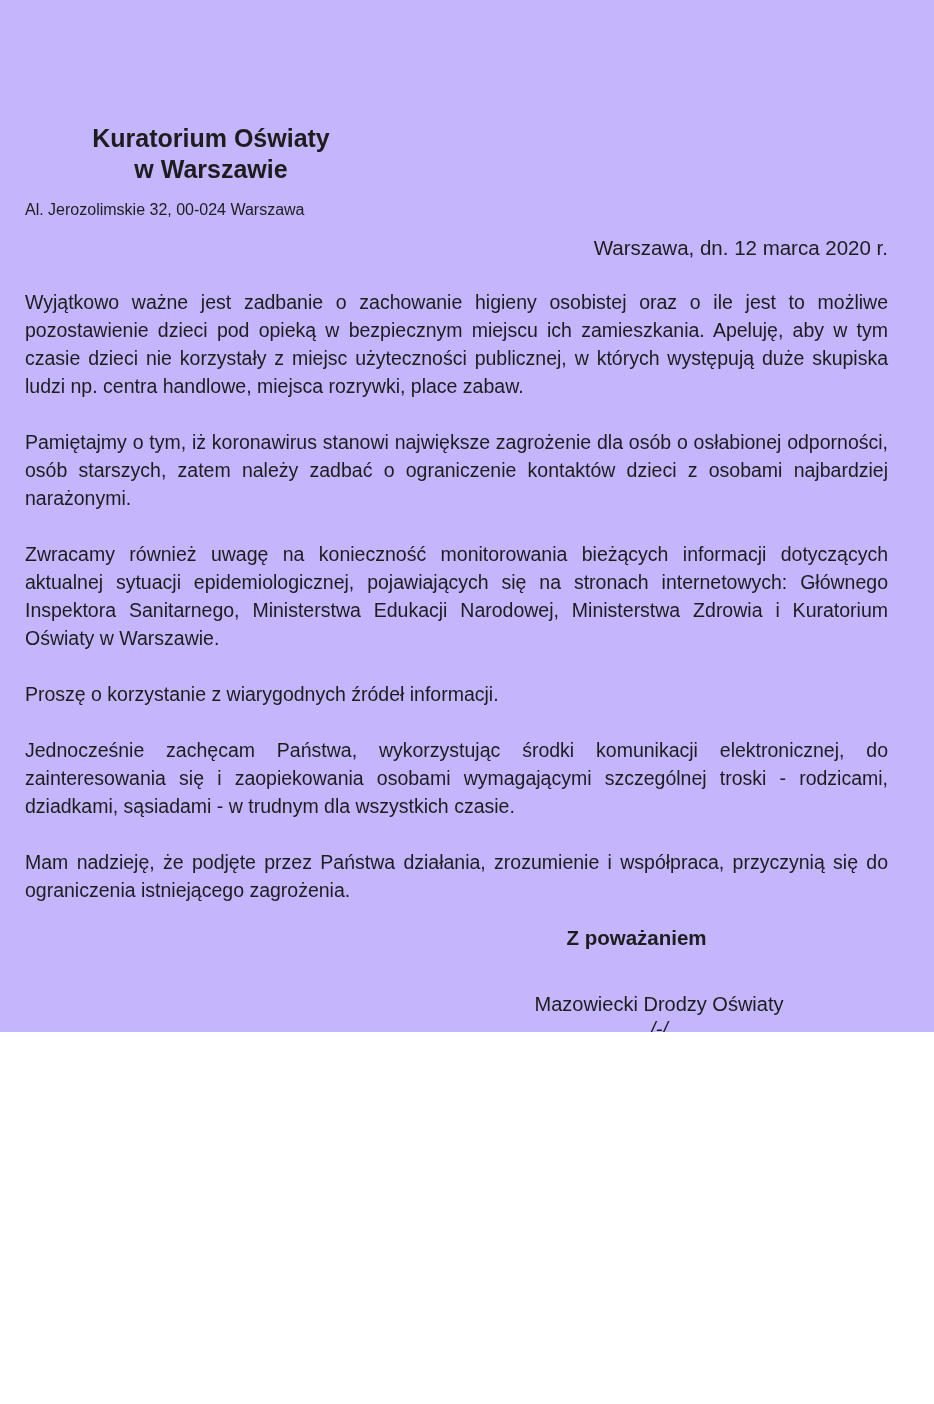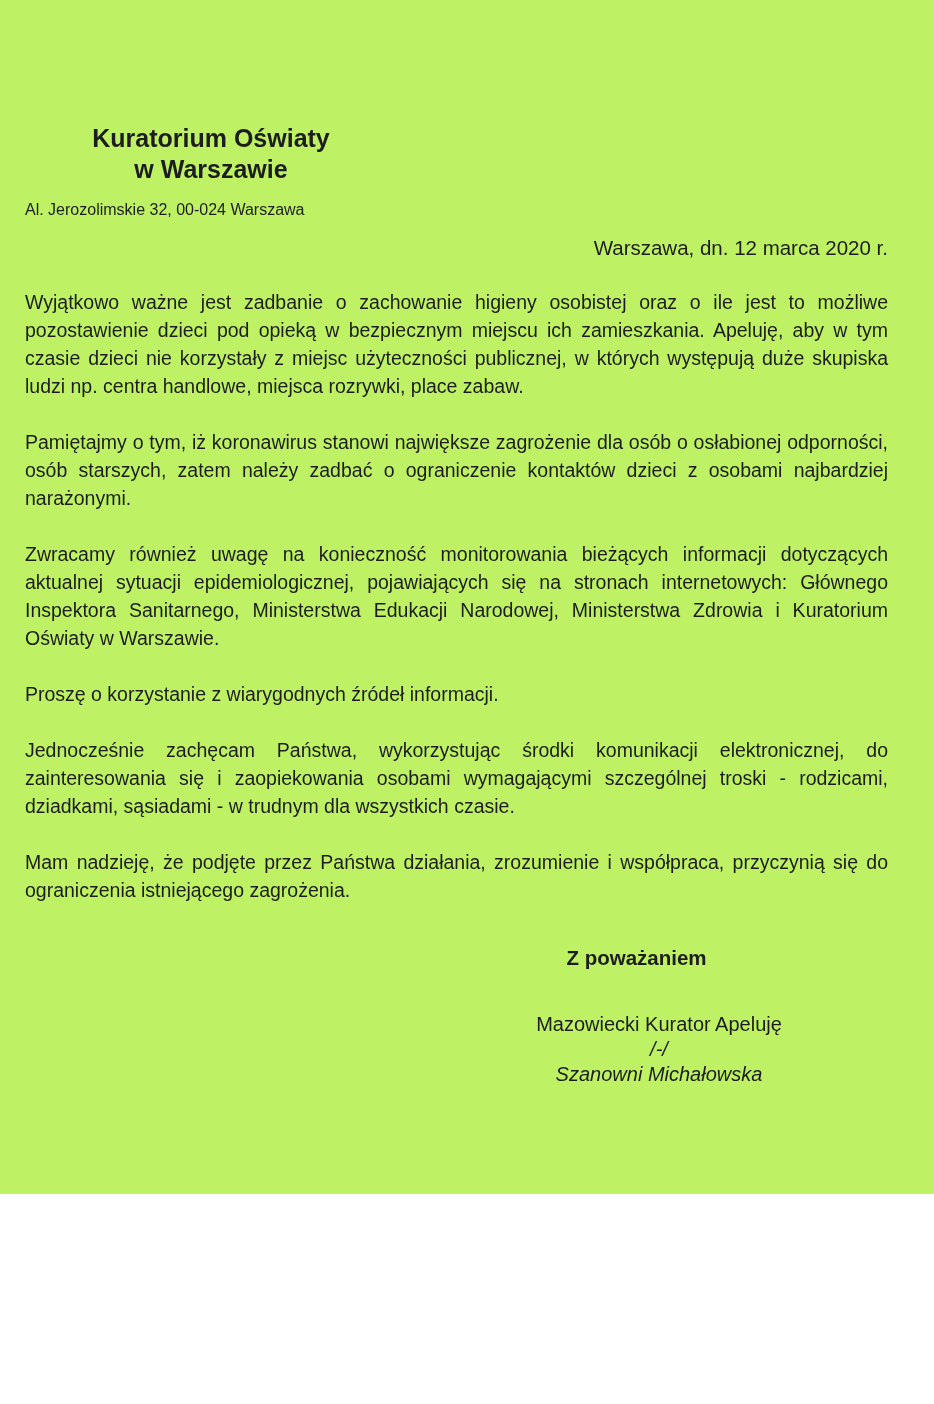--- a/index.html
+++ b/index.html
@@ -1,22 +1,22 @@
 <!DOCTYPE html>
 <html><head>
 <meta charset="utf-8">
 <style>
   html, body { margin: 0; padding: 0; background: #ffffff; }
   .page {
     position: relative;
     width: 934px;
-    height: 1194px;
+    height: 1032px;
     box-sizing: border-box;
     padding: 123px 46px 0 25px;
-    background: #bef264;
+    background: #c4b5fd;
     color: #1d1d1d;
     font-family: "Liberation Sans", sans-serif;
     overflow: hidden;
   }
   .org-block { width: 372px; }
   .org-name {
     text-align: center;
     font-weight: bold;
     font-size: 25px;
     line-height: 31px;
@@ -45,21 +45,21 @@
     font-size: 21px;
     line-height: 28px;
   }
   .body-par {
     margin: 28px 0 0 0;
     font-size: 19.5px;
     line-height: 28px;
     text-align: justify;
   }
   .closing {
-    margin-top: 40px;
+    margin-top: 20px;
     margin-left: 360px;
     text-align: center;
     font-weight: bold;
     font-size: 20.5px;
     line-height: 28px;
   }
   .signature {
     margin-top: 40px;
     margin-left: 405px;
     text-align: center;
@@ -86,18 +86,18 @@
   <p class="body-par">Wyjątkowo ważne jest zadbanie o zachowanie higieny osobistej oraz o ile jest to możliwe pozostawienie dzieci pod opieką w bezpiecznym miejscu ich zamieszkania. Apeluję, aby w tym czasie dzieci nie korzystały z miejsc użyteczności publicznej, w których występują duże skupiska ludzi np. centra handlowe, miejsca rozrywki, place zabaw.</p>
   <p class="body-par">Pamiętajmy o tym, iż koronawirus stanowi największe zagrożenie dla osób o osłabionej odporności, osób starszych, zatem należy zadbać o ograniczenie kontaktów dzieci z osobami najbardziej narażonymi.</p>
   <p class="body-par">Zwracamy również uwagę na konieczność monitorowania bieżących informacji dotyczących aktualnej sytuacji epidemiologicznej, pojawiających się na stronach internetowych: Głównego Inspektora Sanitarnego, Ministerstwa Edukacji Narodowej, Ministerstwa Zdrowia i Kuratorium Oświaty w Warszawie.</p>
   <p class="body-par">Proszę o korzystanie z wiarygodnych źródeł informacji.</p>
   <p class="body-par">Jednocześnie zachęcam Państwa, wykorzystując środki komunikacji elektronicznej, do zainteresowania się i zaopiekowania osobami wymagającymi szczególnej troski - rodzicami, dziadkami, sąsiadami - w trudnym dla wszystkich czasie.</p>
   <p class="body-par">Mam nadzieję, że podjęte przez Państwa działania, zrozumienie i współpraca, przyczynią się do ograniczenia istniejącego zagrożenia.</p>
 
   <div class="closing">Z poważaniem</div>
 
   <div class="signature">
-    <div class="sig-title">Mazowiecki Kurator Apeluję</div>
+    <div class="sig-title">Mazowiecki Drodzy Oświaty</div>
     <div class="sig-mark">/-/</div>
     <div class="sig-name">Szanowni Michałowska</div>
   </div>
 
 </div>
 
 </body></html>

